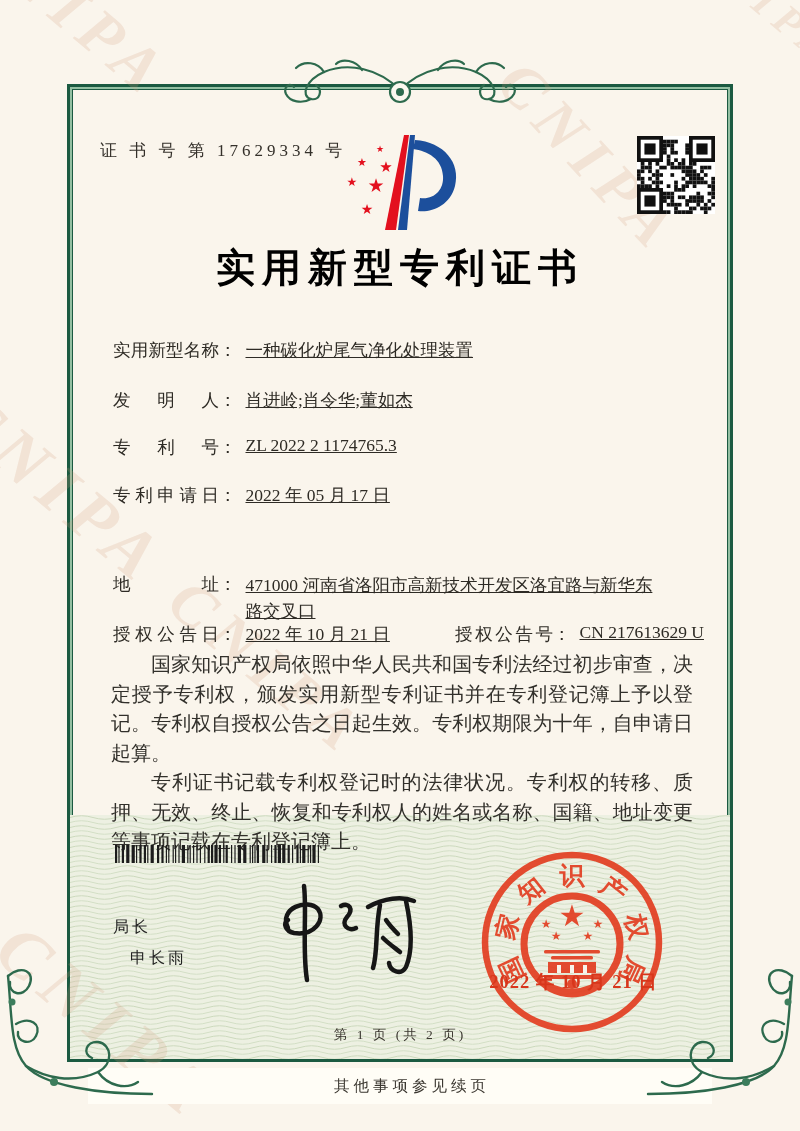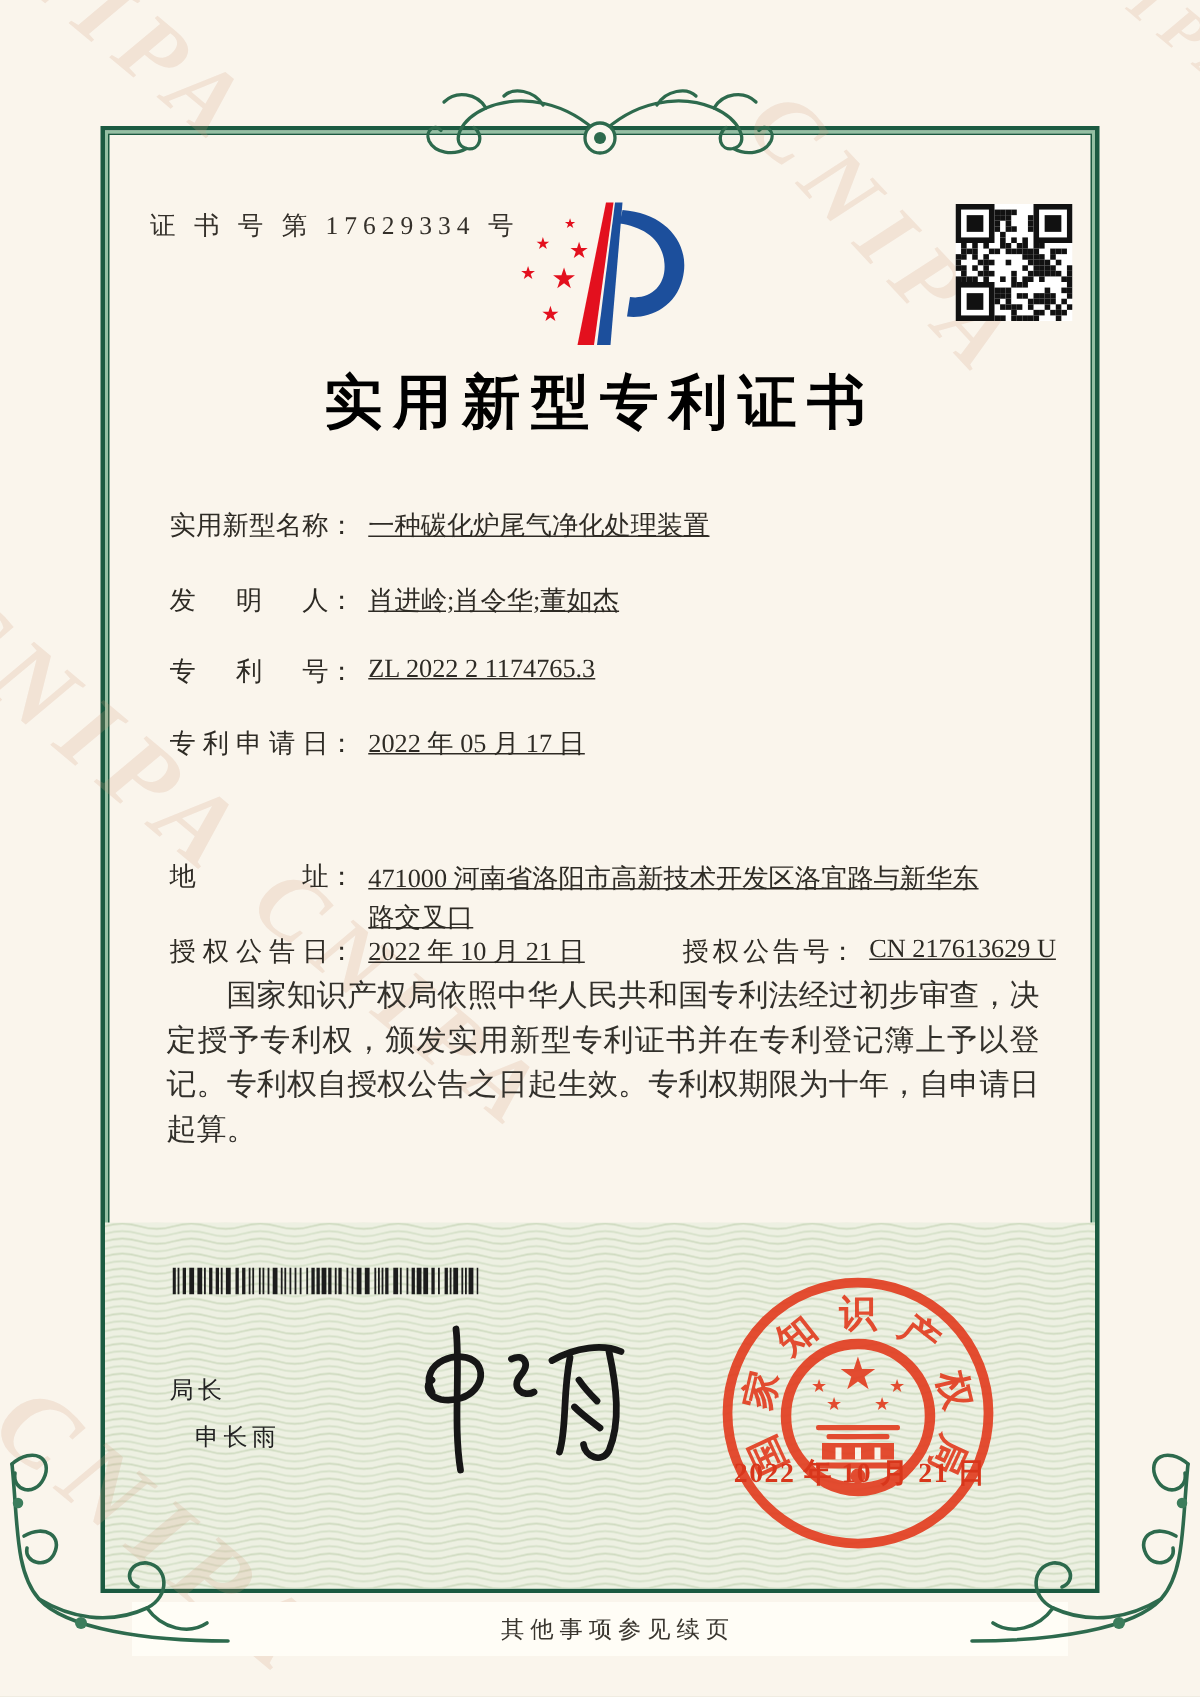--- a/index.html
+++ b/index.html
@@ -268,20 +268,21 @@
   </div>
   <div class="field" style="top:622px;">
     <span class="flabel">授权公告日</span><span class="fcolon">：</span><span class="fvalue">2022 年 10 月 21 日</span>
     <span class="grant2">
       <span class="flabel" style="width:98px;">授权公告号</span><span class="fcolon">：</span><span class="fvalue">CN 217613629 U</span>
     </span>
   </div>
 
   <div class="legal">
     <p>国家知识产权局依照中华人民共和国专利法经过初步审查，决定授予专利权，颁发实用新型专利证书并在专利登记簿上予以登记。专利权自授权公告之日起生效。专利权期限为十年，自申请日起算。</p>
+    <p>专利证书记载专利权登记时的法律状况。专利权的转移、质押、无效、终止、恢复和专利权人的姓名或名称、国籍、地址变更等事项记载在专利登记簿上。</p>
   </div>
 
   <svg class="barcode" width="204" height="18" viewBox="0 0 204 18">
     <g id="barcode-bars" fill="#1c1c1c">
         <rect x="0" y="0" width="2.2" height="18"></rect>
         <rect x="3.4000000000000004" y="0" width="1.2" height="18"></rect>
         <rect x="6.800000000000001" y="0" width="2.2" height="18"></rect>
         <rect x="11.2" y="0" width="3.2" height="18"></rect>
         <rect x="16.599999999999998" y="0" width="3.2" height="18"></rect>
         <rect x="20.999999999999996" y="0" width="1.2" height="18"></rect>
@@ -382,20 +383,21 @@
           <rect x="-15" y="23" width="4" height="8"></rect>
           <rect x="-2" y="23" width="4" height="8"></rect>
           <rect x="11" y="23" width="4" height="8"></rect>
         </g>
         <circle cx="0" cy="42" r="5"></circle>
       </g>
     </g>
   </svg>
   <div class="seal-date">2022 年 10 月 21 日</div>
 
+  <div class="page-info">第 1 页 (共 2 页)</div>
   <div class="note-band"></div>
   <div class="note">其他事项参见续页</div>
 
   <svg class="ornament" style="left:266px;top:52px;" width="268" height="58" viewBox="0 0 268 58">
     <g stroke="#2d6a4d" stroke-width="2.2" fill="none" stroke-linecap="round">
       <g id="half-flourish">
         <path d="M134,38 C112,16 82,10 58,20 C40,28 34,44 45,47 C54,49 57,38 50,33"></path>
         <path d="M58,20 C52,10 38,8 30,16"></path>
         <path d="M45,47 C36,52 24,50 20,42 C17,35 24,30 28,35"></path>
         <path d="M96,18 C90,8 76,6 70,12"></path>

